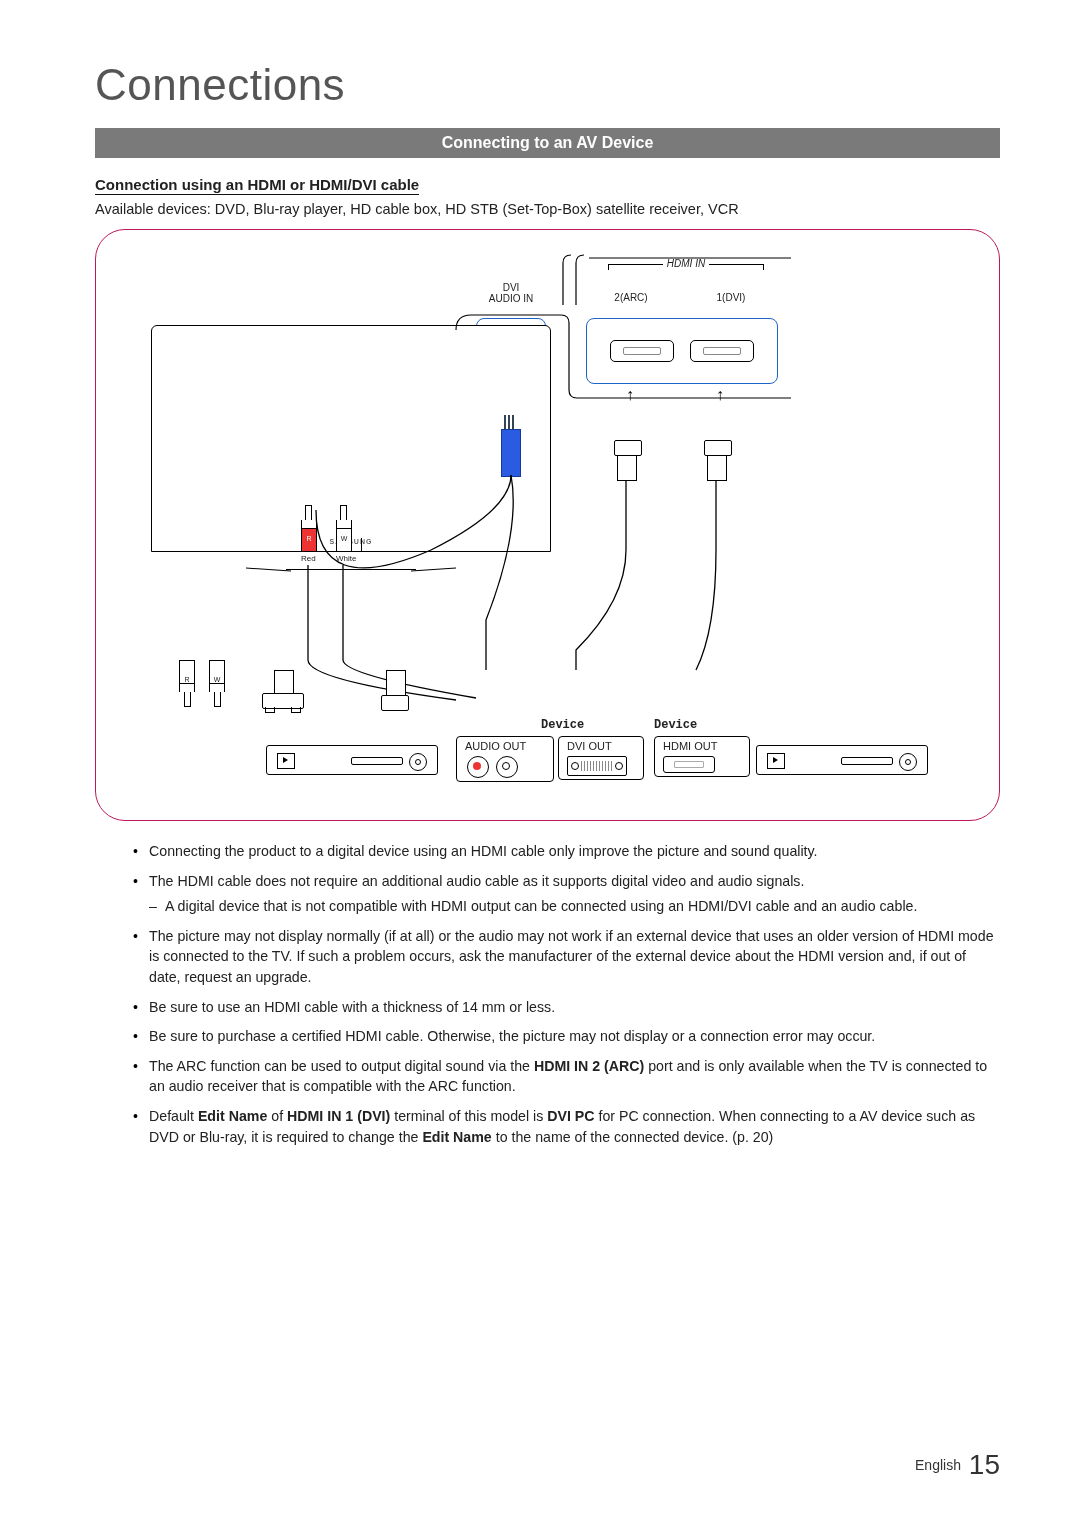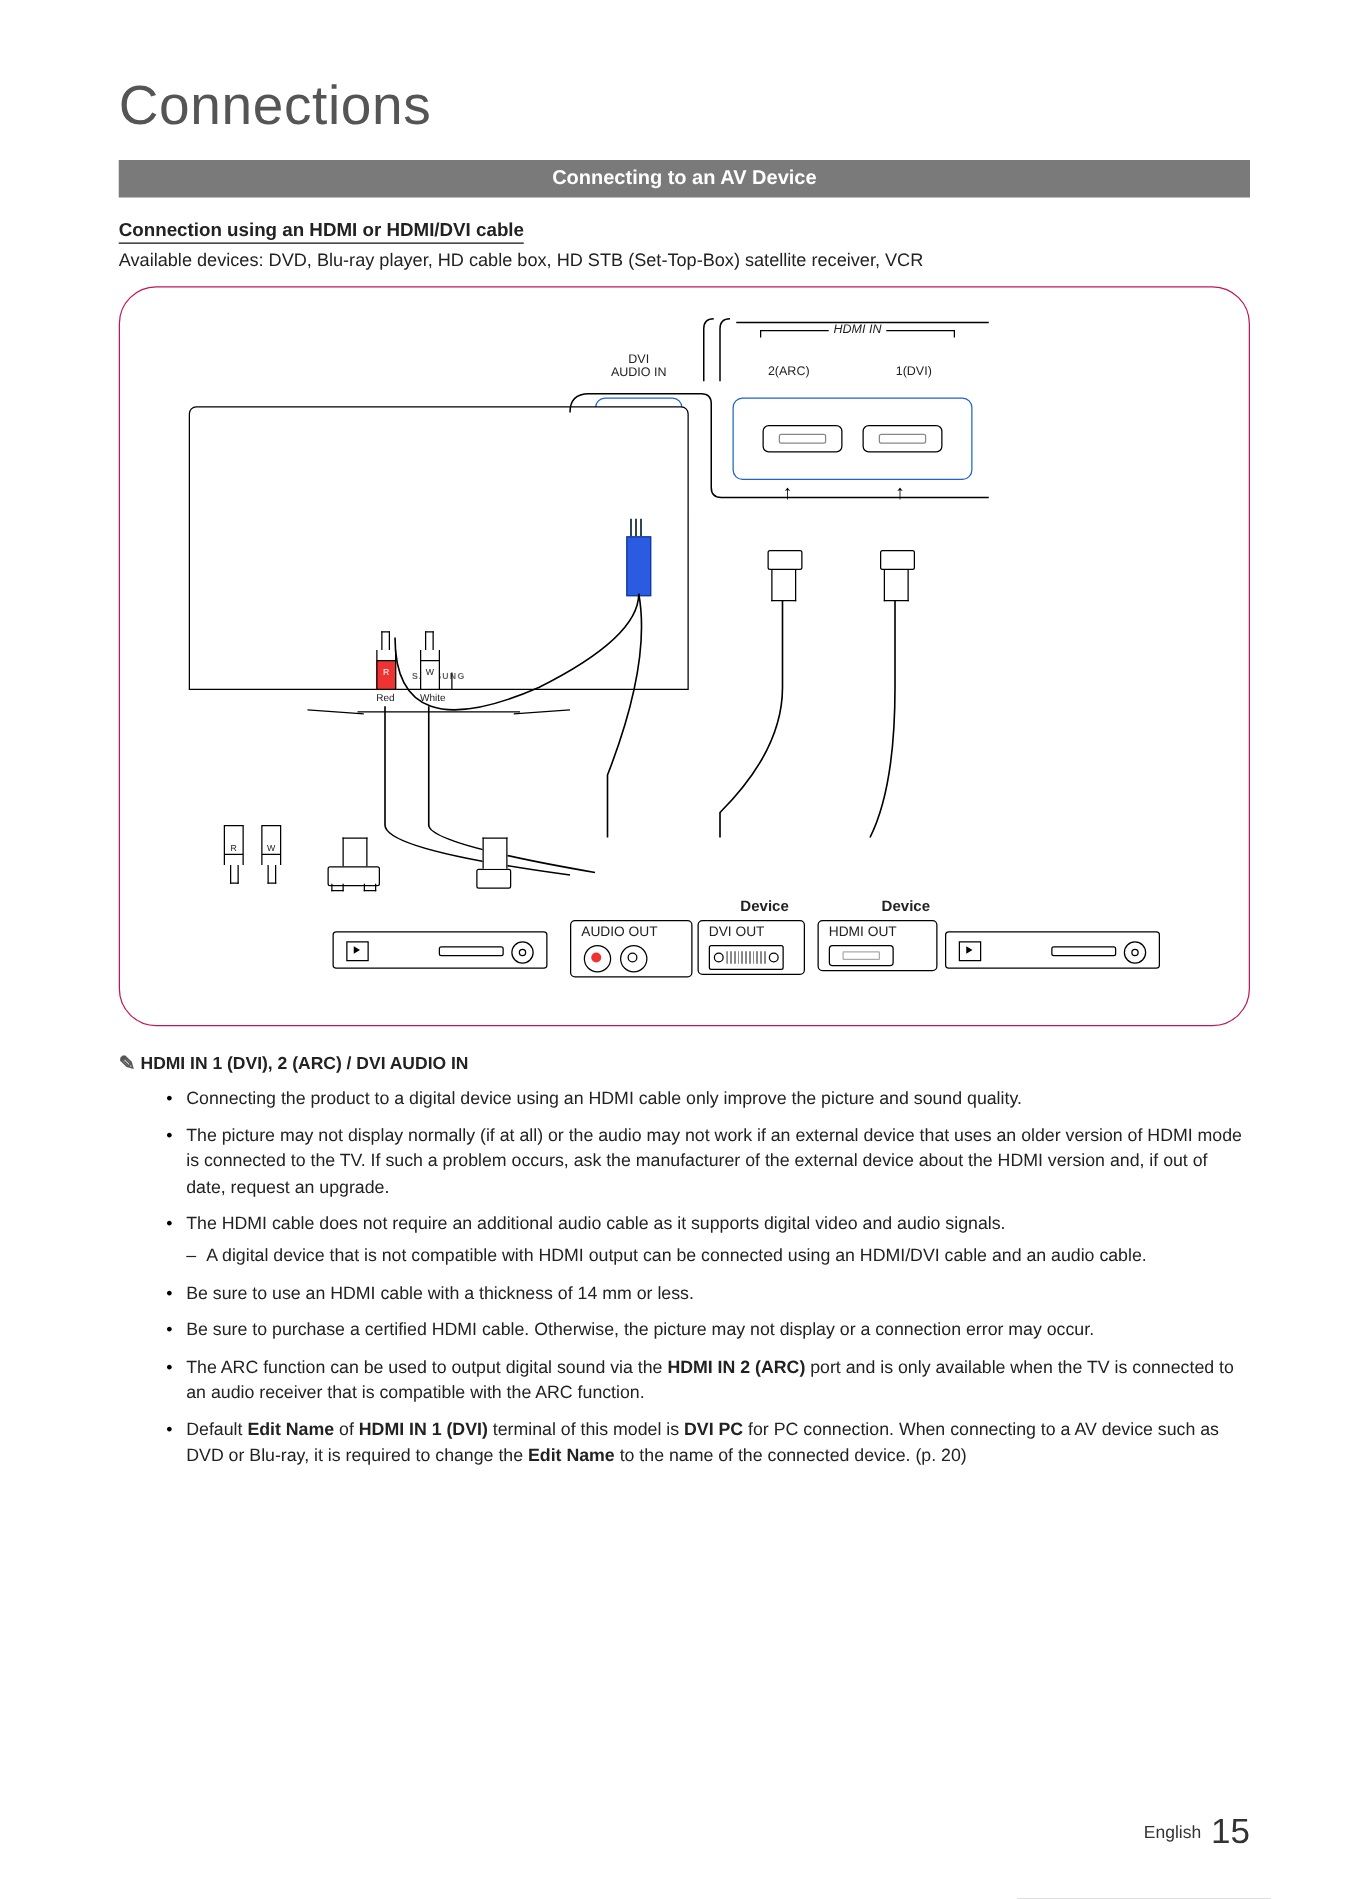--- a/index.html
+++ b/index.html
@@ -248,21 +248,21 @@
   }
   ul.bullets ul > li.pen::before{
     content:'✎'; position:absolute; left:-2px; top:0; font-size:15px; color:#666;
   }
   b{font-weight:bold;}
   .footer{
     position:absolute; right:80px; bottom:38px;
     font-size:14px; color:#333;
   }
   .footer .pg{font-size:28px; font-weight:300; vertical-align:-4px; margin-left:4px;}
-  .dev-lbl{position:absolute;font-size:12px;font-weight:bold;text-align:right;width:90px;}
+  .dev-lbl{position:absolute;font-size:12px;font-weight:bold;text-align:left;width:90px;font-family:Liberation Mono, monospace;}
 </style>
 </head>
 <body>
 
 <div class="page">
 
   <h1 class="section-title">Connections</h1>
 
   <div class="banner">Connecting to an AV Device</div>
 
@@ -419,33 +419,30 @@
     .diagram-box > svg { transform: translateX(300px); }
     .diagram-box > .device-box:first-of-type { transform: translateX(170px); }
   </style>
 
   <style>
     .diagram-box .device-box { transform: translateX(300px); }
     .diagram-box .rca-plug[style*="-95px"],
     .diagram-box .rca-plug[style*="-60px"] { transform: translateX(300px); }
   </style>
 
-  <div class="note-title">
-    <span class="pencil">✎</span><span>HDMI IN 1 (DVI), 2 (ARC) / DVI AUDIO IN</span>
-  </div>
 
   <ul class="bullets">
     <li>Connecting the product to a digital device using an HDMI cable only improve the picture and sound quality.</li>
-    <li>The picture may not display normally (if at all) or the audio may not work if an external device that uses an older version of HDMI mode is connected to the TV. If such a problem occurs, ask the manufacturer of the external device about the HDMI version and, if out of date, request an upgrade.</li>
     <li>
       <span>The HDMI cable does not require an additional audio cable as it supports digital video and audio signals.</span>
       <ul>
         <li class="dash">A digital device that is not compatible with HDMI output can be connected using an HDMI/DVI cable and an audio cable.</li>
       </ul>
     </li>
+    <li>The picture may not display normally (if at all) or the audio may not work if an external device that uses an older version of HDMI mode is connected to the TV. If such a problem occurs, ask the manufacturer of the external device about the HDMI version and, if out of date, request an upgrade.</li>
     <li>Be sure to use an HDMI cable with a thickness of 14 mm or less.</li>
     <li>
       <span>Be sure to purchase a certified HDMI cable. Otherwise, the picture may not display or a connection error may occur.</span>
     </li>
     <li>
       <span>The ARC function can be used to output digital sound via the </span><b>HDMI IN 2 (ARC)</b><span> port and is only available when the TV is connected to an audio receiver that is compatible with the ARC function.</span>
     </li>
     <li>
       <span>Default </span><b>Edit Name</b><span> of </span><b>HDMI IN 1 (DVI)</b><span> terminal of this model is </span><b>DVI PC</b><span> for PC connection. When connecting to a AV device such as DVD or Blu-ray, it is required to change the </span><b>Edit Name</b><span> to the name of the connected device. (p. 20)</span>
     </li>

